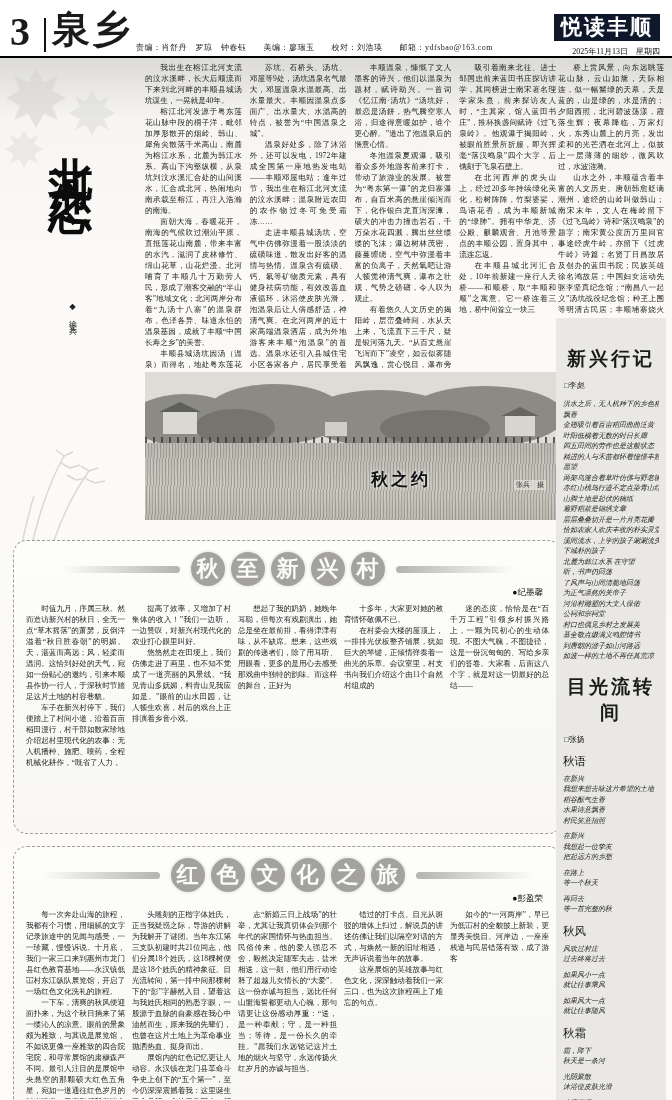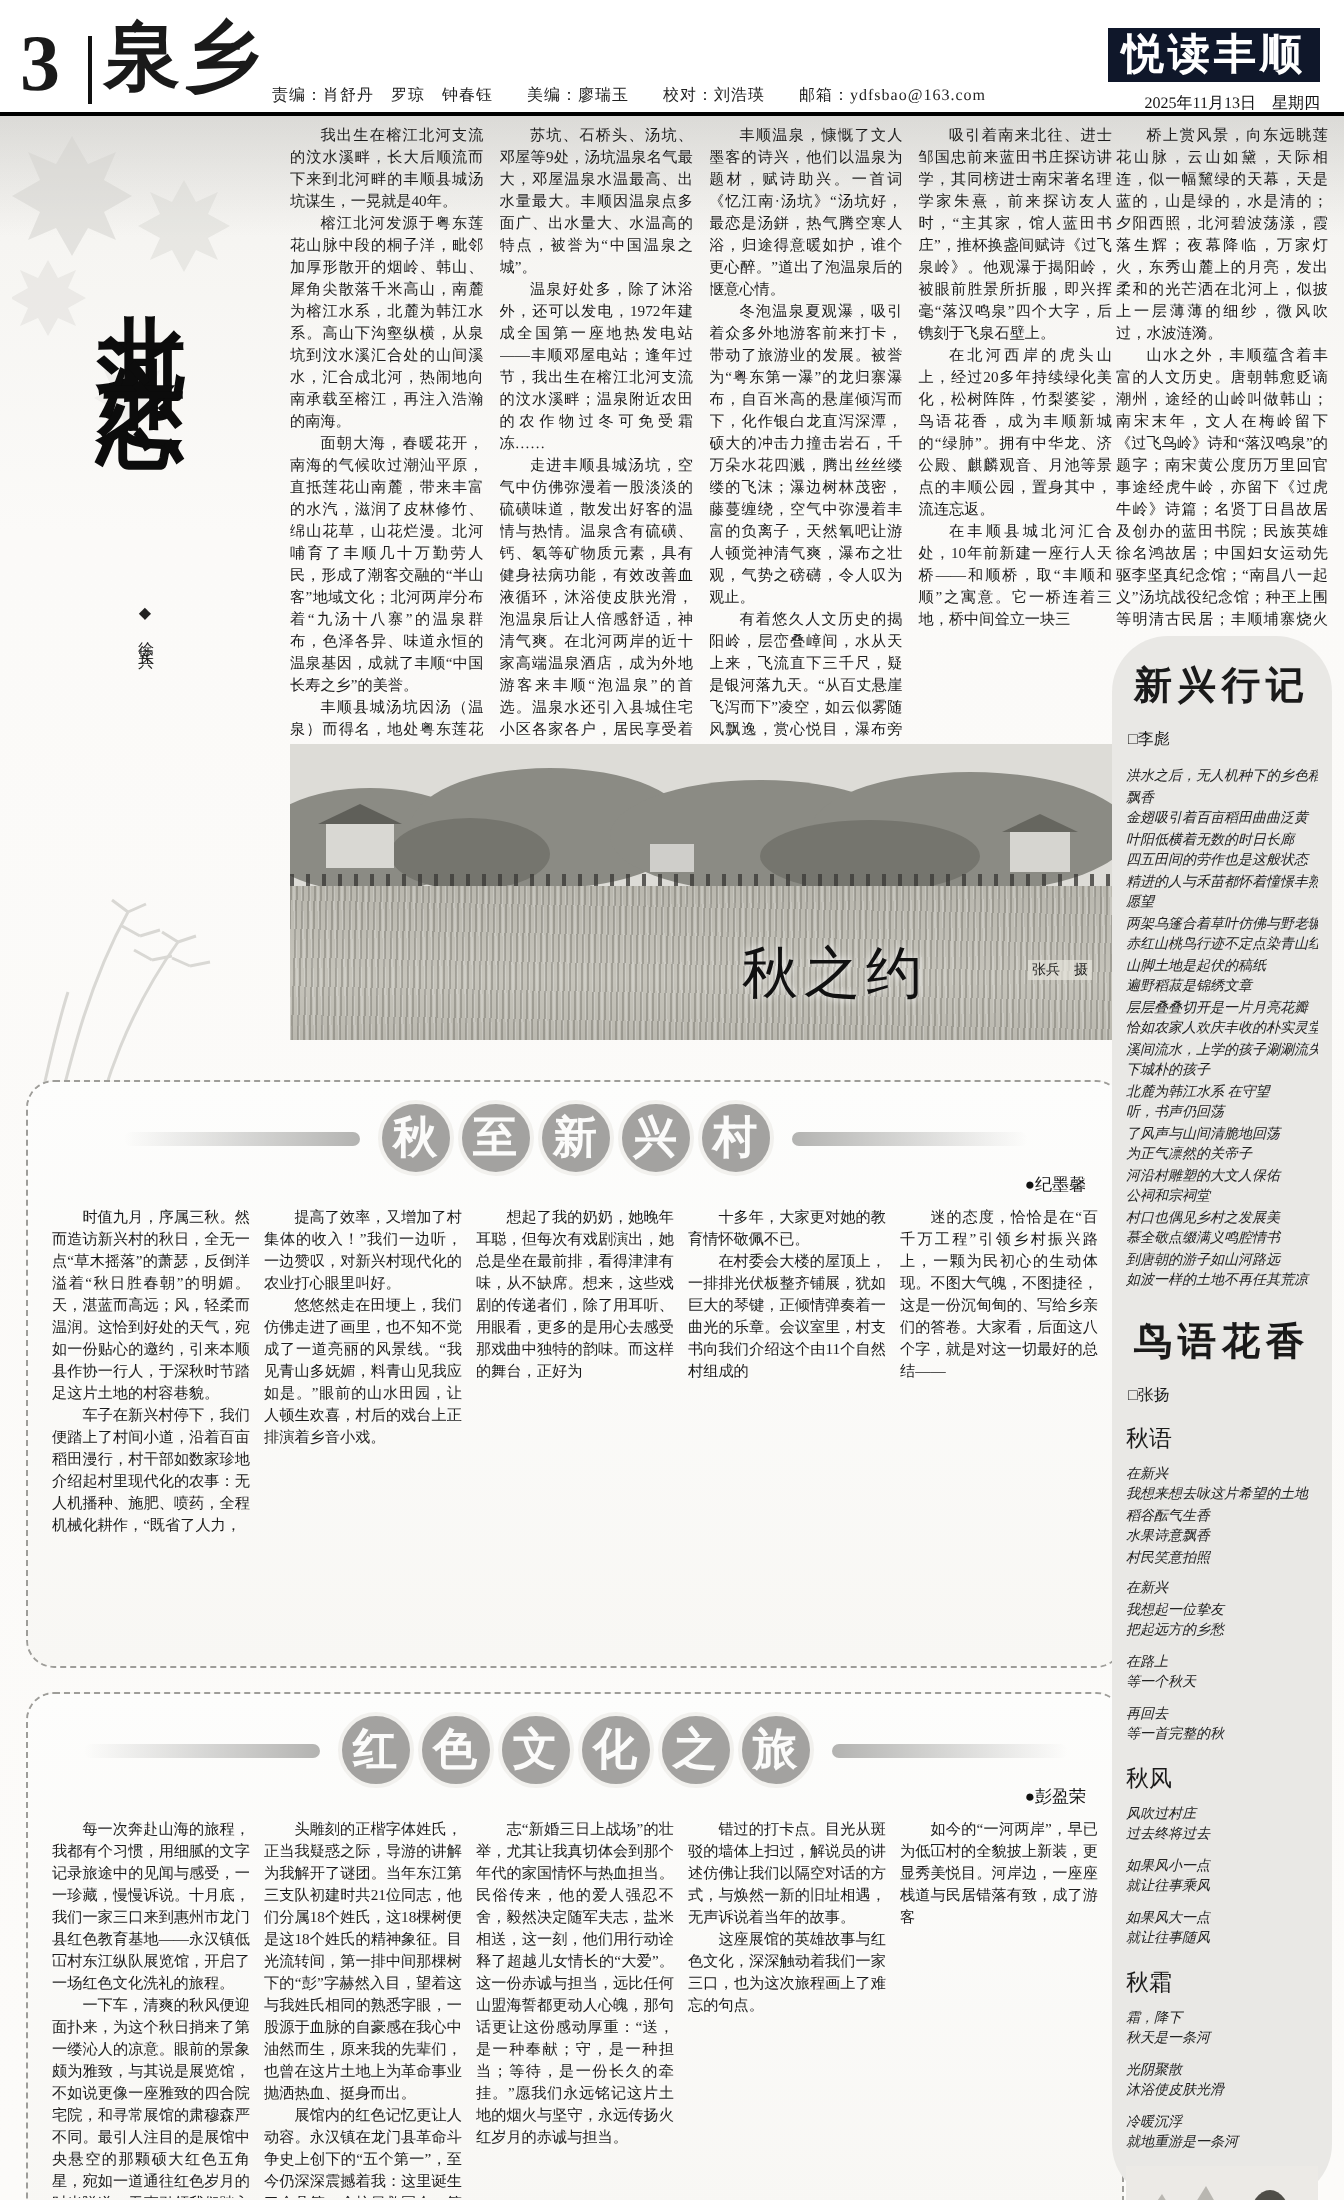--- a/index.html
+++ b/index.html
@@ -39,42 +39,42 @@
   
   .photo{position:absolute;left:145px;top:314px;width:411px;height:148px;overflow:hidden;
          background:linear-gradient(180deg,#e9e8e4 0,#dcdbd6 14%,#cfcdc6 20%);}
   .photo .grass{position:absolute;left:0;top:48%;width:100%;height:52%;
          background:
            repeating-linear-gradient(92deg,rgba(70,68,60,.28) 0 1px,rgba(0,0,0,0) 1px 3px),
            repeating-linear-gradient(88deg,rgba(255,255,255,.18) 0 1px,rgba(0,0,0,0) 1px 4px),
            linear-gradient(180deg,#b9b7ae 0,#c6c4bb 60%,#bab8af 100%);}
   .photo .people{position:absolute;left:0;top:44%;width:100%;height:7px;
          background:repeating-linear-gradient(90deg,#3c3b38 0 2px,rgba(0,0,0,0) 2px 8px);opacity:.8;}
-  .photo-caption{position:absolute;left:226px;top:96px;font-size:28px;font-weight:normal;color:#111;
+  .photo-caption{position:absolute;left:226px;top:96px;font-size:17px;font-weight:bold;color:#111;
          letter-spacing:3px;text-shadow:0 0 4px rgba(255,255,255,.9);}
   .photo-credit{position:absolute;right:10px;top:108px;font-size:7px;color:#222;
          background:rgba(230,228,220,.7);padding:0 2px;}
   
   .feature{position:absolute;left:13px;width:547px;border:1px dashed #9e9d99;border-radius:14px;
            background:linear-gradient(180deg,#fdfdfc,#f8f7f4);}
   .feat-2{top:482px;height:292px;}
   .feat-3{top:788px;height:260px;border-bottom:none;border-radius:14px 14px 0 0;}
   .feat-head{display:flex;align-items:center;justify-content:center;gap:9px;margin-top:9px;}
   .hbar{width:118px;height:7px;border-radius:4px;}
   .hbar.l{background:linear-gradient(to left,#b3b3b1,rgba(179,179,177,0));}
   .hbar.r{background:linear-gradient(to right,#b3b3b1,rgba(179,179,177,0));}
   .circle-title{display:flex;gap:2px;}
   .circle-title span{width:34px;height:34px;border-radius:50%;background:#a3a2a0;color:#fbfbfa;
         font-size:22px;font-weight:bold;display:flex;align-items:center;justify-content:center;
         border:2px solid #f2f1ee;}
   .feat-author{position:absolute;right:18px;top:46px;font-size:8.5px;color:#111;}
   .feat-body{position:absolute;left:12px;right:12px;top:62px;bottom:8px;gap:7px;}
   
   .sidebar{position:absolute;left:556px;top:260px;width:110px;height:782px;background:#e9e8e5;
-           box-sizing:border-box;padding:0 7px;border-radius:28px;}
+           box-sizing:border-box;padding:16px 7px;}
   .poem-title{font-size:19px;font-weight:bold;text-align:center;letter-spacing:3px;margin:12px 0 8px;}
   .poem-author{font-size:8px;margin:0 0 8px 1px;}
   .pline{font-size:7px;line-height:10.5px;font-style:italic;color:#222;white-space:nowrap;overflow:hidden;}
   .pline.gap{height:5px;line-height:5px;}
   .poem-sec-head{font-size:11.5px;font-weight:normal;margin:9px 0 5px;}
   .painting{margin-top:6px;}
   
   [data-interactable]{cursor:default;}
 </style>
 </head>
@@ -266,21 +266,21 @@
           <div class="pline" data-interactable="false">了风声与山间清脆地回荡</div>
           <div class="pline" data-interactable="false">为正气凛然的关帝子</div>
           <div class="pline" data-interactable="false">河沿村雕塑的大文人保佑</div>
           <div class="pline" data-interactable="false">公祠和宗祠堂</div>
           <div class="pline" data-interactable="false">村口也偶见乡村之发展美</div>
           <div class="pline" data-interactable="false">慕全敬点缀满义鸣腔情书</div>
           <div class="pline" data-interactable="false">到唐朝的游子如山河路远</div>
           <div class="pline" data-interactable="false">如波一样的土地不再任其荒凉</div>
         </div>
 
-      <div class="poem-title" data-interactable="false">鸟语花香</div>
+      <div class="poem-title" data-interactable="false">目光流转间</div>
       <div class="poem-author" data-interactable="false">□张扬</div>
 
       <div class="poem-sec-head" data-interactable="false">秋语</div>
       <div data-interactable="false">
           <div class="pline" data-interactable="false">在新兴</div>
           <div class="pline" data-interactable="false">我想来想去咏这片希望的土地</div>
           <div class="pline" data-interactable="false">稻谷酝气生香</div>
           <div class="pline" data-interactable="false">水果诗意飘香</div>
           <div class="pline" data-interactable="false">村民笑意拍照</div>
           <div class="pline gap" data-interactable="false">&nbsp;</div>

